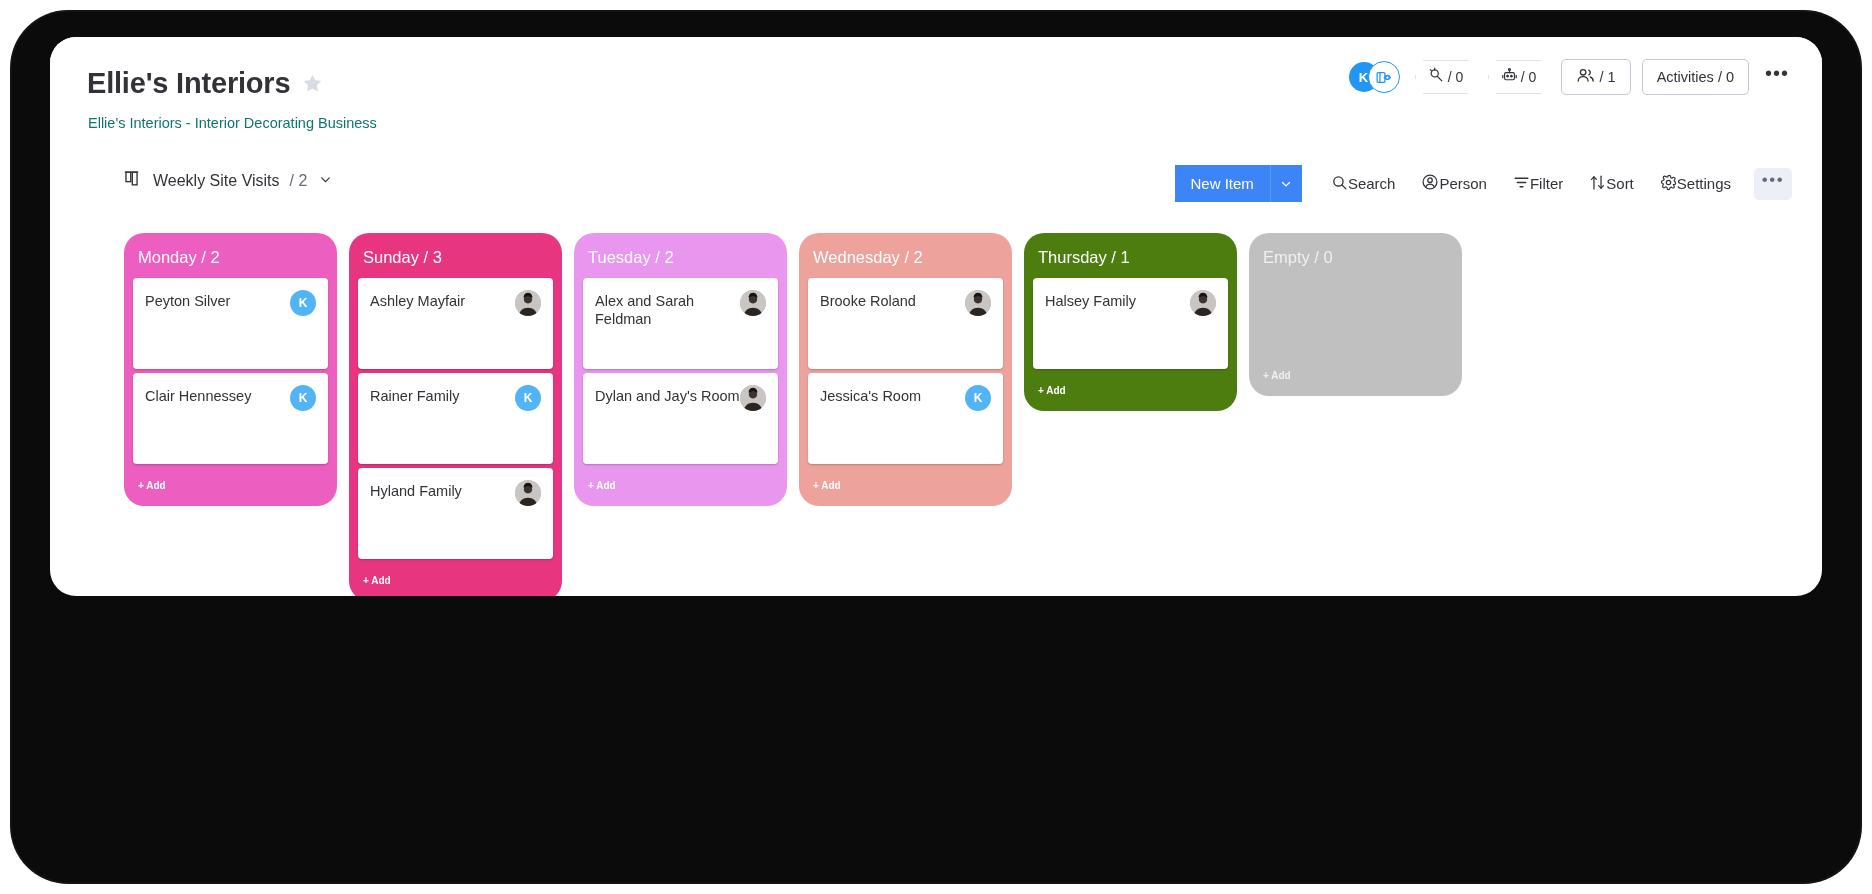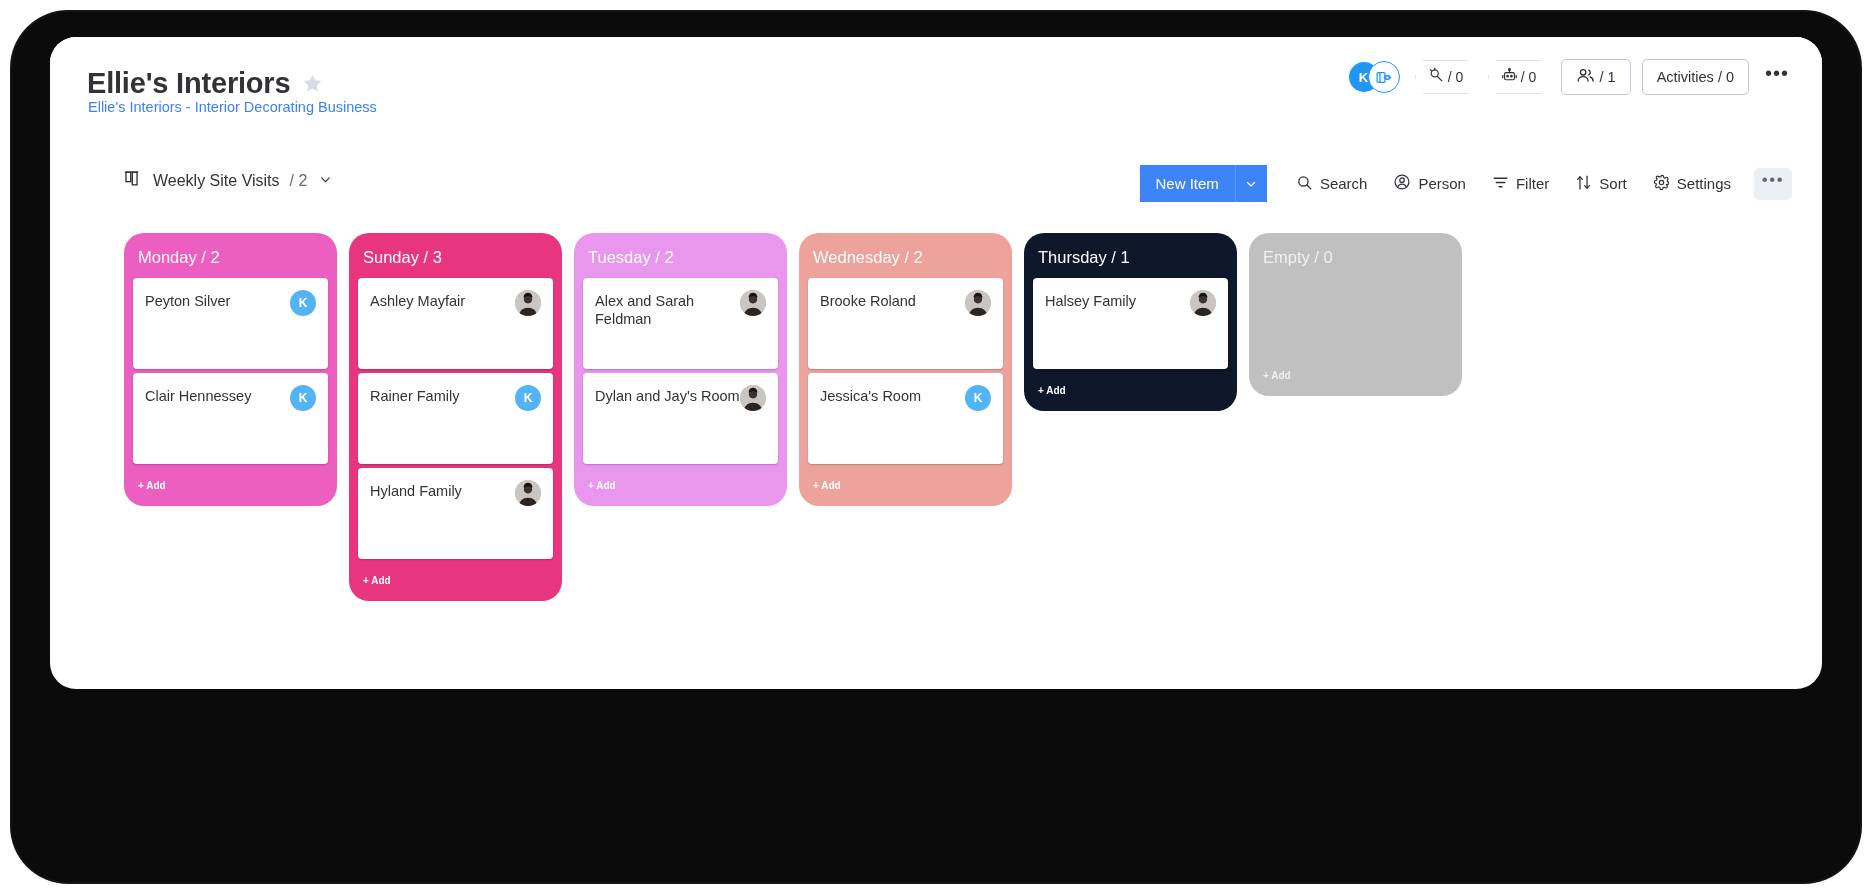--- a/index.html
+++ b/index.html
@@ -15,21 +15,21 @@
     position: absolute;
     left: 12px; top: 12px;
     width: 1848px; height: 870px;
     background: #0b0b0b;
     border-radius: 56px;
     box-shadow: 0 0 0 2px #141414;
   }
   #screen {
     position: absolute;
     left: 38px; top: 25px;
-    width: 1772px; height: 652px;
+    width: 1772px; height: 559px;
     background: #ffffff;
     border-radius: 26px;
     overflow: hidden;
   }
 
   
   #board-header {
     position: absolute; left: 0; top: 0;
     width: 100%; height: 125px;
     background: #ffffff;
@@ -37,22 +37,22 @@
   .title-row {
     position: absolute; left: 37px; top: 30px;
     display: flex; align-items: center; gap: 12px;
   }
   .board-title {
     font-size: 29px; font-weight: bold; color: #323338;
     letter-spacing: -0.2px;
   }
   .star-icon { width: 21px; height: 21px; display: block; }
   .board-subtitle {
-    position: absolute; left: 38px; top: 62px;
-    font-size: 14.5px; color: #3b82f6;
+    position: absolute; left: 38px; top: 78px;
+    font-size: 14.5px; color: #0f766e;
   }
 
   
   .header-right {
     position: absolute; right: 28px; top: 22px;
     display: flex; align-items: center; gap: 11px;
   }
   .avatar-group { display: flex; align-items: center; position: relative; margin-right: 4px; }
   .hdr-avatar {
     width: 30px; height: 30px; border-radius: 50%;
@@ -117,21 +117,21 @@
     background: #3d85f7; color: #fff; font-size: 15px;
     padding: 0 16px; display: flex; align-items: center;
     border: none; cursor: pointer;
   }
   .newitem-arrow {
     background: #3d85f7; color: #fff; width: 32px;
     display: flex; align-items: center; justify-content: center;
     border-left: 1px solid #5a98f8; cursor: pointer; font-size: 12px;
   }
   .tb-item {
-    display: flex; align-items: center; gap: 7px;
+    display: flex; align-items: center; gap: 0;
     font-size: 15px; color: #323338; cursor: pointer;
     padding: 0 13px; height: 36px;
   }
   .tb-more {
     width: 38px; height: 32px; border-radius: 5px;
     background: #eceff5; display: flex; align-items: center;
     justify-content: center; cursor: pointer; margin-left: 10px;
     color: #676879; font-size: 17px; letter-spacing: 1.5px; padding-bottom: 7px;
   }
 
@@ -430,21 +430,21 @@
                 </svg>
               </div>
             </div>
             <div class="card">
               <div class="card-title">Jessica's Room</div>
               <div class="card-av av-initial">K</div>
             </div>
           </div>
           <div class="add-row">+ Add</div>
         </div>
-        <div class="column" style="background: #0f172a;">
+        <div class="column" style="background: #4d7c0f;">
           <div class="col-header">Thursday / 1</div>
           <div class="col-cards">
             <div class="card">
               <div class="card-title">Halsey Family</div>
               <div class="card-av av-photo">
                 <svg width="26" height="26" viewBox="0 0 26 26">
                   <circle cx="13" cy="13" r="13" fill="#c9c5c3"></circle>
                   <circle cx="13" cy="9.3" r="4.1" fill="#3a3330"></circle>
                   <path d="M4 26c0-5.2 4-8.3 9-8.3s9 3.1 9 8.3z" fill="#2b2522"></path>
                   <path d="M8.5 7.2c.4-3 2.3-4.4 4.5-4.4s4.1 1.4 4.5 4.4c-1 1.3-2.1-1.2-4.5-1.2S9.5 8.5 8.5 7.2z" fill="#171312"></path>

